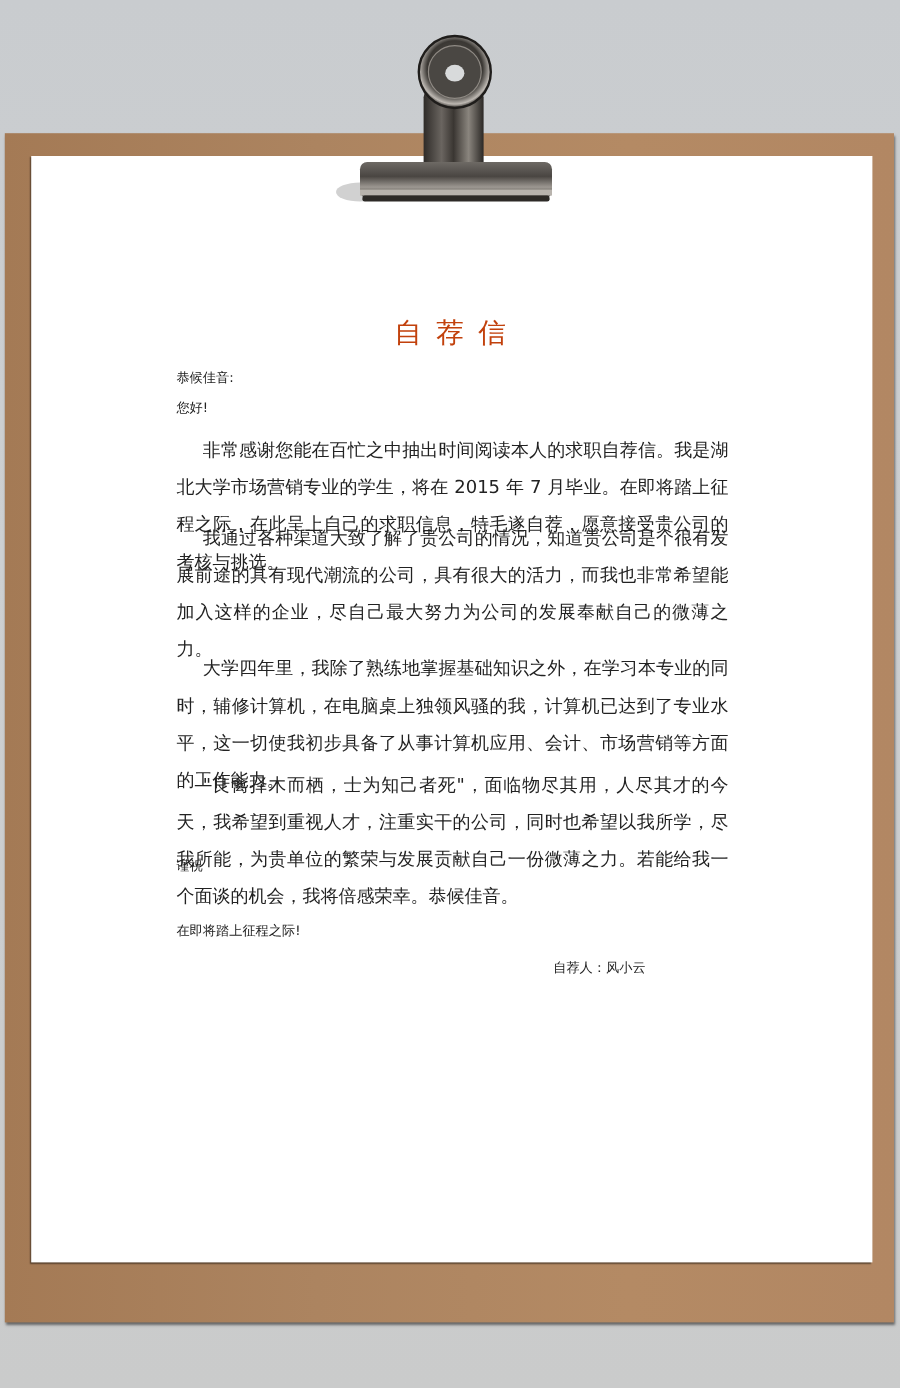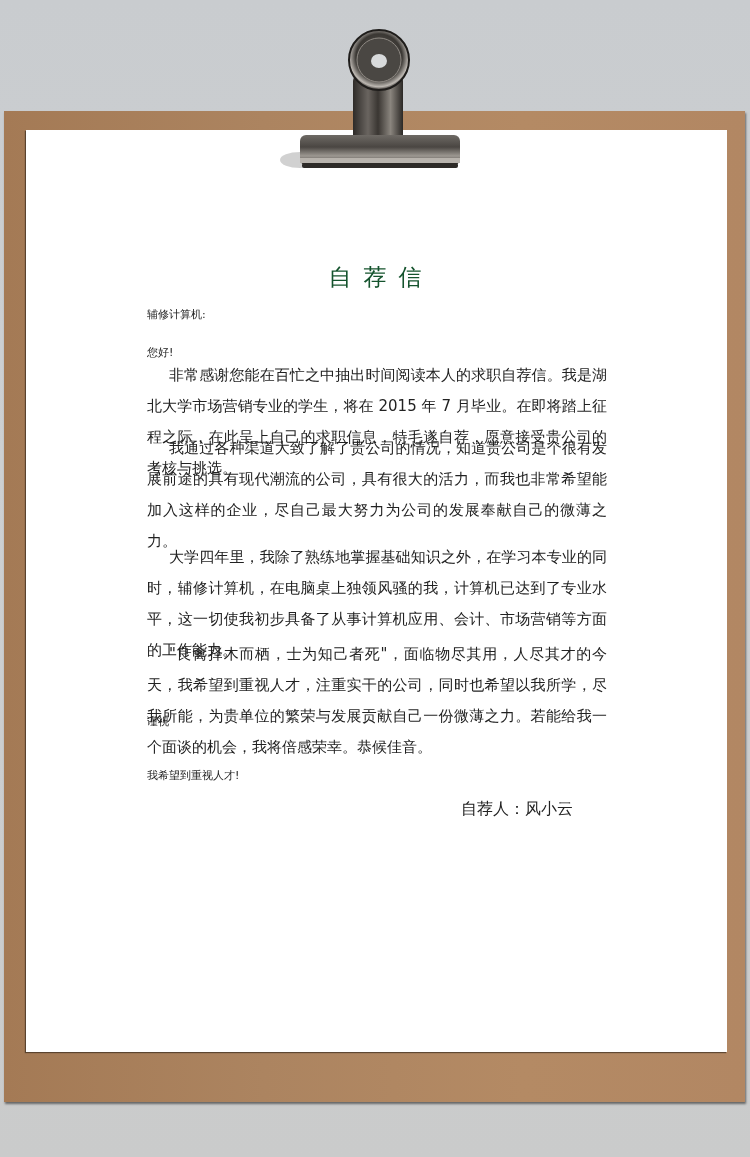--- a/index.html
+++ b/index.html
@@ -13,30 +13,30 @@
     background: linear-gradient(90deg,#a47a55 0%,#ac8460 35%,#b48a64 70%,#b28763 100%);
     box-shadow: 1px 2px 2px rgba(60,60,60,0.7);
   }
   .paper {
     position:absolute; left:26px; top:130px; width:701px; height:922px;
     background:#ffffff;
     box-shadow: -1px 1px 1px rgba(40,30,20,0.6);
   }
   .title {
     position:absolute; left:0; top:262px; width:750px; text-align:center;
-    font-size:23px; letter-spacing:12px; color:#14532d; padding-left:12px; box-sizing:border-box;
+    font-size:23px; letter-spacing:12px; color:#c2410c; padding-left:12px; box-sizing:border-box;
   }
   .line {
     position:absolute; left:147px; font-size:11px; color:#222; white-space:nowrap;
   }
   .para {
     position:absolute; left:147px; width:460px; font-size:15px; color:#222;
     line-height:31px; text-align:justify; text-indent:22px;
   }
-  .sign { position:absolute; left:461px; top:799px; font-size:16px; color:#222; }
+  .sign { position:absolute; left:461px; top:799px; font-size:11px; color:#222; }
   .clip { position:absolute; left:0; top:0; width:750px; height:200px; pointer-events:none; }
 </style>
 </head>
 <body>
 
 <div class="board"></div>
 <div class="paper"></div>
 
 <svg class="clip" viewBox="0 0 750 200">
   <defs>
@@ -65,23 +65,23 @@
   <circle cx="379" cy="60" r="30" fill="url(#ring)" stroke="#1f1d1b" stroke-width="2"></circle>
   <circle cx="379" cy="60" r="22" fill="#4a4743" stroke="#8f8a84" stroke-width="1"></circle>
   <ellipse cx="379" cy="61" rx="8" ry="7" fill="#d8dadb"></ellipse>
   <rect x="300" y="135" width="160" height="30" rx="6" fill="url(#bar)"></rect>
   <rect x="300" y="158" width="160" height="5" fill="#b8b3ad"></rect>
   <rect x="302" y="163" width="156" height="5" rx="2" fill="#2d2a27"></rect>
 </svg>
 
 <div class="title">自荐信</div>
 
-<div class="line" style="top:307px">辅修计算机:</div>
-<div class="line" style="top:345px">您好!</div>
+<div class="line" style="top:307px">恭候佳音:</div>
+<div class="line" style="top:332px">您好!</div>
 
 <div class="para" style="top:360px">非常感谢您能在百忙之中抽出时间阅读本人的求职自荐信。我是湖北大学市场营销专业的学生，将在 2015 年 7 月毕业。在即将踏上征程之际，在此呈上自己的求职信息，特毛遂自荐，愿意接受贵公司的考核与挑选。</div>
 <div class="para" style="top:433px">我通过各种渠道大致了解了贵公司的情况，知道贵公司是个很有发展前途的具有现代潮流的公司，具有很大的活力，而我也非常希望能加入这样的企业，尽自己最大努力为公司的发展奉献自己的微薄之力。</div>
 <div class="para" style="top:542px">大学四年里，我除了熟练地掌握基础知识之外，在学习本专业的同时，辅修计算机，在电脑桌上独领风骚的我，计算机已达到了专业水平，这一切使我初步具备了从事计算机应用、会计、市场营销等方面的工作能力。</div>
 <div class="para" style="top:639px">"良禽择木而栖，士为知己者死"，面临物尽其用，人尽其才的今天，我希望到重视人才，注重实干的公司，同时也希望以我所学，尽我所能，为贵单位的繁荣与发展贡献自己一份微薄之力。若能给我一个面谈的机会，我将倍感荣幸。恭候佳音。</div>
 
 <div class="line" style="top:714px">谨祝</div>
-<div class="line" style="top:768px">我希望到重视人才!</div>
+<div class="line" style="top:768px">在即将踏上征程之际!</div>
 <div class="sign">自荐人：风小云</div>
 
 </body></html>

